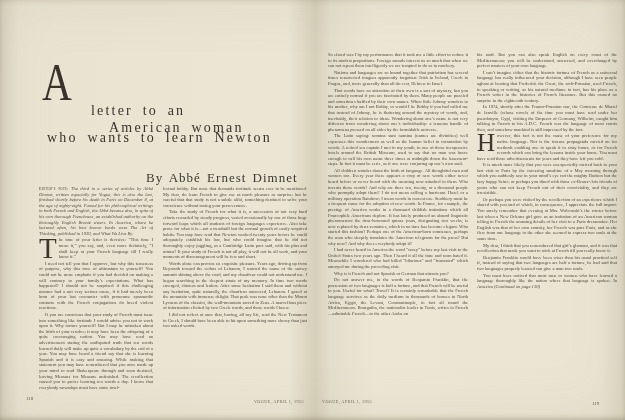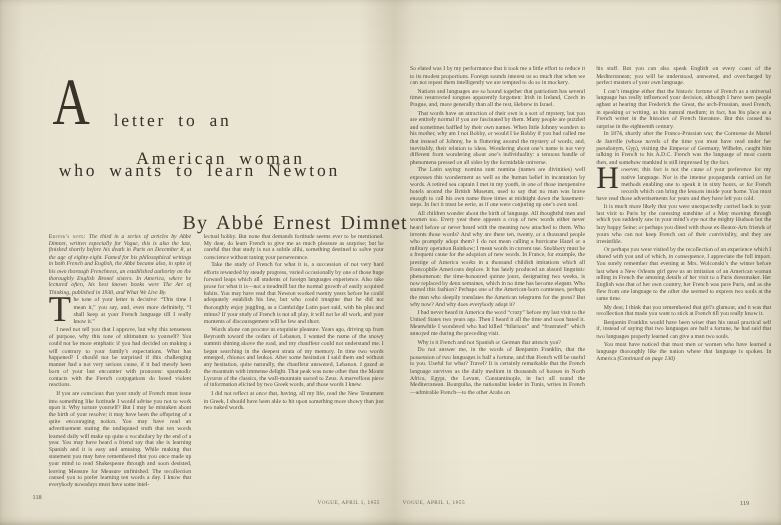--- a/index.html
+++ b/index.html
@@ -15,24 +15,24 @@
   .page{position:absolute;top:0;height:420px;}
   .page.left{left:0;width:312px;}
   .page.right{left:312px;width:313px;}
 
   
   .cap-a{
     position:absolute;left:42px;top:56px;font-size:53px;line-height:1;
     color:#37332b;transform:scaleX(.78);transform-origin:left top;letter-spacing:0;
   }
   .t-line{position:absolute;font-size:14px;color:#37332b;letter-spacing:2.2px;word-spacing:4px;white-space:nowrap;}
-  .t1{left:91px;top:90px;}
+  .t1{left:91px;top:103px;}
   .t2{left:85px;top:120px;margin-left:24px;}
   .t3{left:47px;top:130px;}
-  .byline{position:absolute;left:146px;top:170px;font-size:16px;letter-spacing:1px;word-spacing:2px;color:#3c382f;white-space:nowrap;}
+  .byline{position:absolute;left:146px;top:170px;font-size:13px;letter-spacing:1px;word-spacing:2px;color:#3c382f;white-space:nowrap;}
 
   
   .col{position:absolute;overflow:hidden;text-align:justify;font-size:4.6px;line-height:5.6px;color:#4e483f;}
   .colA{left:39px;top:186px;width:114px;height:212px;}
   .colB{left:163px;top:186px;width:144px;height:212px;}
   .colC{left:16px;top:52px;width:140px;height:346px;}
   .colD{left:165px;top:52px;width:140px;height:346px;}
   .col p{margin:0 0 1px 0;text-indent:6px;}
   .col p.noindent{text-indent:0;}
   .note{font-style:italic;color:#4e483f;}

